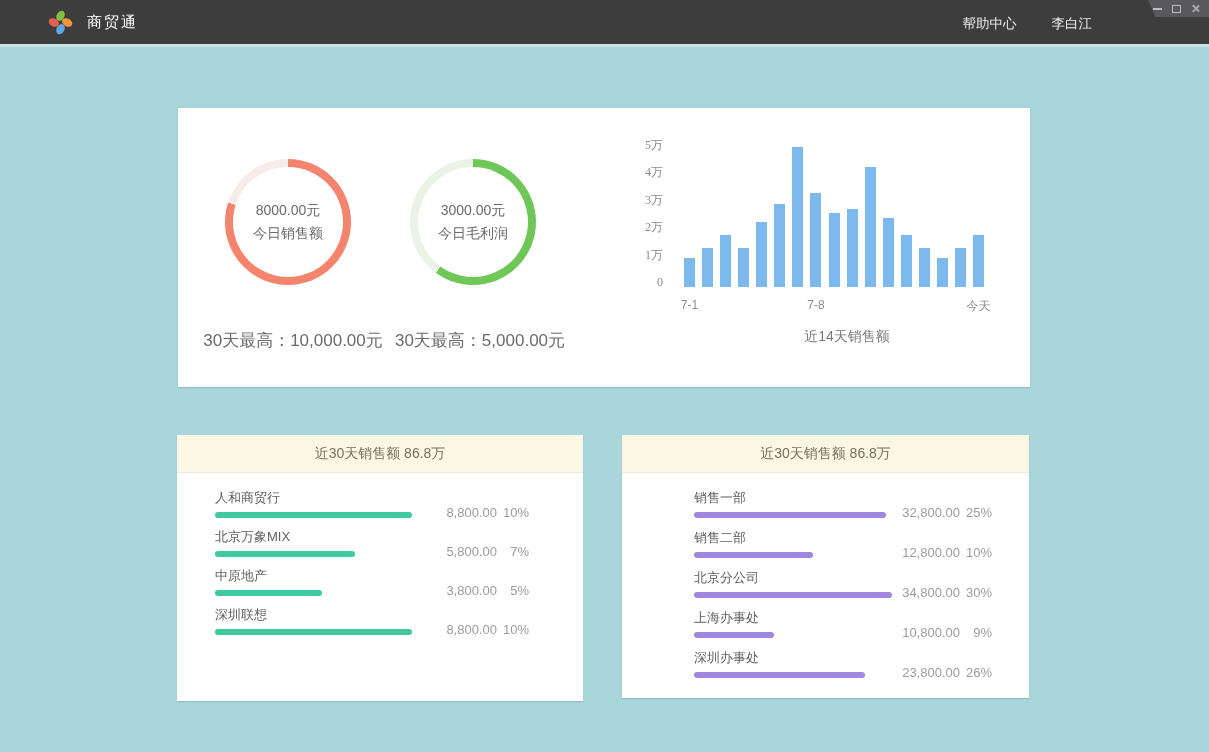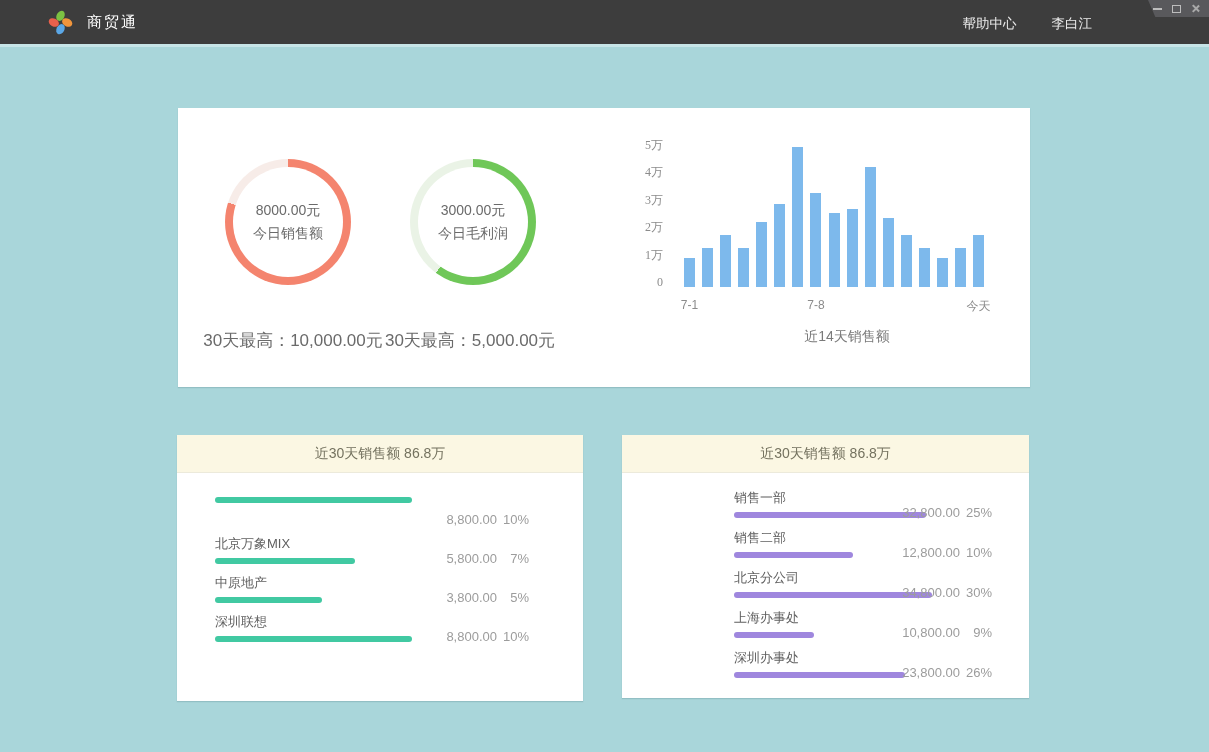--- a/index.html
+++ b/index.html
@@ -49,21 +49,21 @@
     position:absolute; inset:8px; background:#fff; border-radius:50%;
     display:flex; flex-direction:column; align-items:center; justify-content:center;
   }
   .donut .hole div { font-size:14px; color:#6a6a6a; line-height:23px; white-space:nowrap; }
   .d0 { left:47px;  top:51px; }
   .d1 { left:232px; top:51px; }
   .donut-footer {
     position:absolute; top:221px; transform:translateX(-50%);
     font-size:17px; color:#6a6a6a; white-space:nowrap;
   }
-  .f0 { left:115px; } .f1 { left:292px; }
+  .f0 { left:115px; } .f1 { left:302px; }
   
   .chart { position:absolute; left:462px; top:28px; width:390px; height:235px; }
   .ytick {
     position:absolute; left:0; width:23px; text-align:right;
     font-size:12px; color:#8b8b8b; line-height:14px;font-family:Liberation Serif, serif;
   }
   .bargroup {
     position:absolute; left:44px; top:6px; width:300px; height:145px;
     display:flex; align-items:flex-end; justify-content:space-between;
   }
@@ -77,21 +77,21 @@
     font-size:14px; color:#7a7a7a; white-space:nowrap;
   }
   
   .rank-head {
     height:38px; background:#fbf7e3; border-bottom:1px solid #eceadb;
     display:flex; align-items:center; justify-content:center;
     font-size:14px; color:#74725f;
   }
   .rank-body { padding-top:17px; }
   .lc .rank-body { padding-left:38px; }
-  .rc .rank-body { padding-left:72px;margin-left:40px; }
+  .rc .rank-body { padding-left:72px; }
   .rrow { position:relative; height:39px; }
   .rc .rrow { height:40px; }
   .rname { font-size:13px; color:#5f5f5f; line-height:15px; }
   .rbar  { height:6px; border-radius:3px; margin-top:7px; background:var(--bar,#41c9a2); }
   .rval  { position:absolute; top:15px; display:flex; font-size:13px; color:#9c9c9c; }
   .lc .rval { right:54px; }
   .rc .rval { right:37px; }
   .rval .val { width:76px; text-align:right; }
   .rval .pct { width:32px; text-align:right; }
 </style>
@@ -172,20 +172,21 @@
       <div class="xlabel" style="left: 49.5px;">7-1</div>
       <div class="xlabel" style="left: 175.938px;">7-8</div>
       <div class="xlabel" style="left: 338.5px;">今天</div>
     </div>
 </div>
 
 <div class="card lc" id="rank-left" style="--bar: #41c9a2;">
   <div class="rank-head">近30天销售额 86.8万</div>
   <div class="rank-body">
     <div class="rrow">
+      <div class="rname">人和商贸行</div>
       <div class="rbar" style="width: 197px;"></div>
       <div class="rval">
           <span class="val">8,800.00</span>
           <span class="pct">10%</span>
         </div>
     </div>
     <div class="rrow">
       <div class="rname">北京万象MIX</div>
       <div class="rbar" style="width: 140px;"></div>
       <div class="rval">

